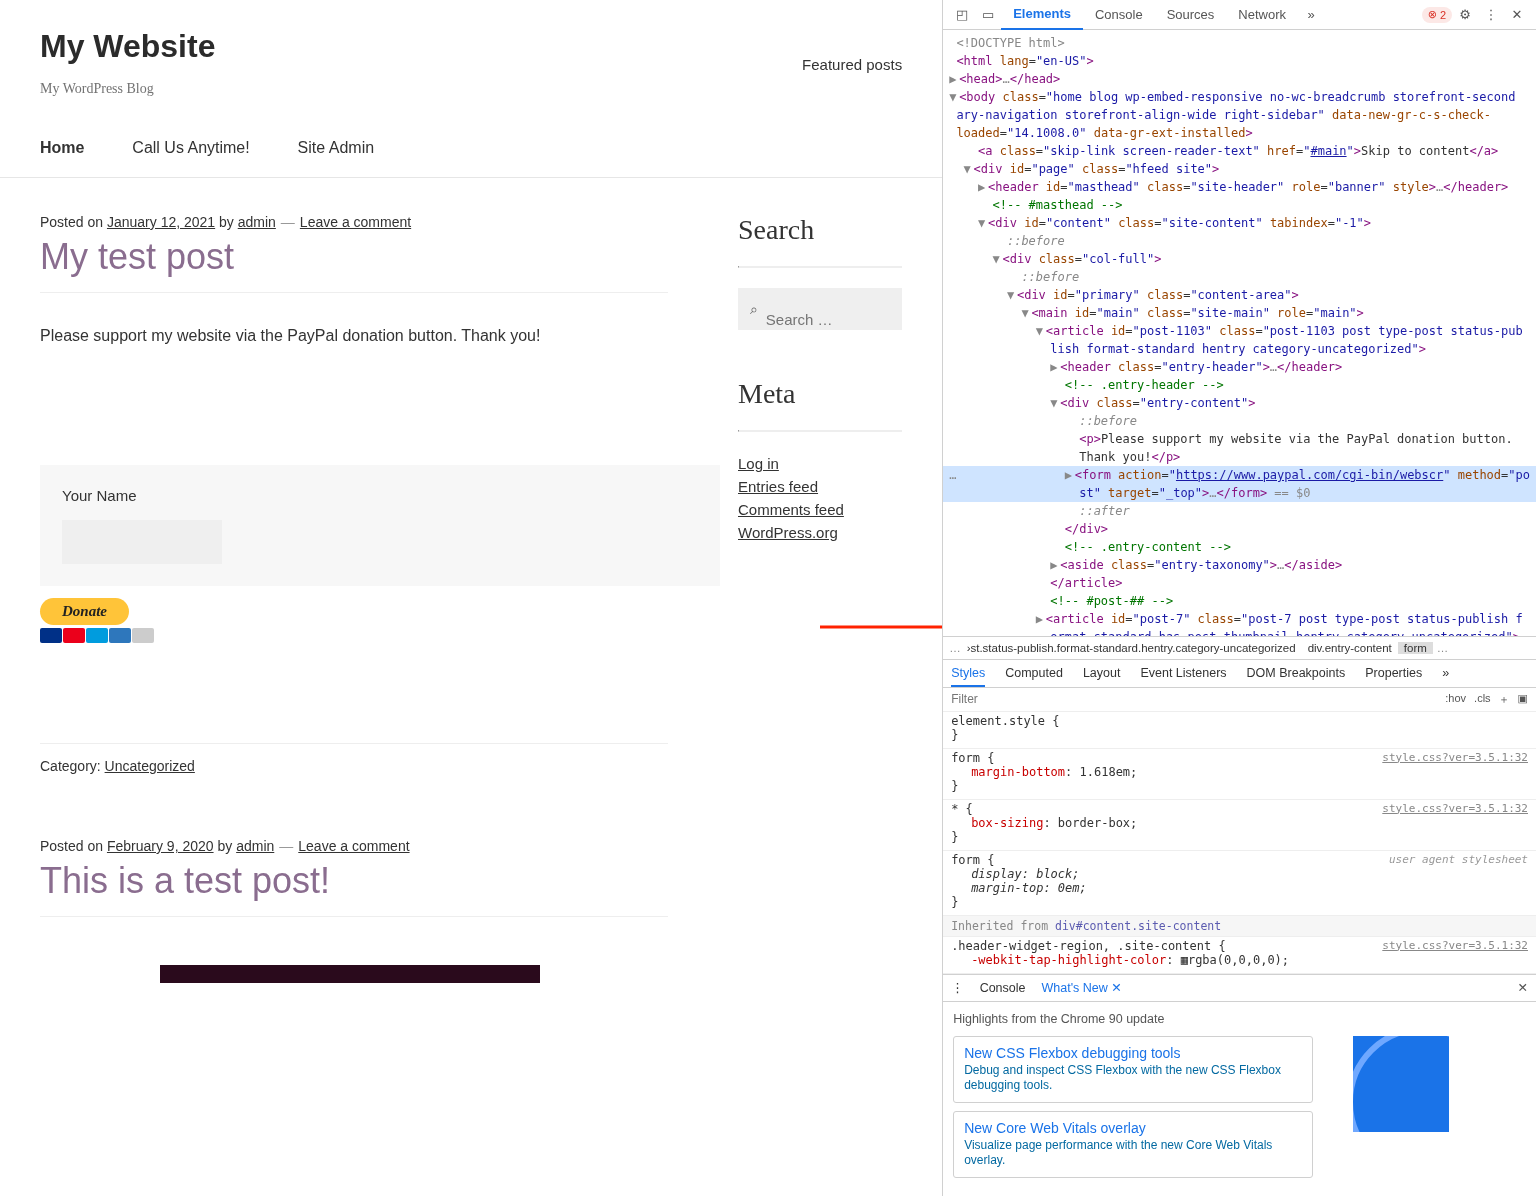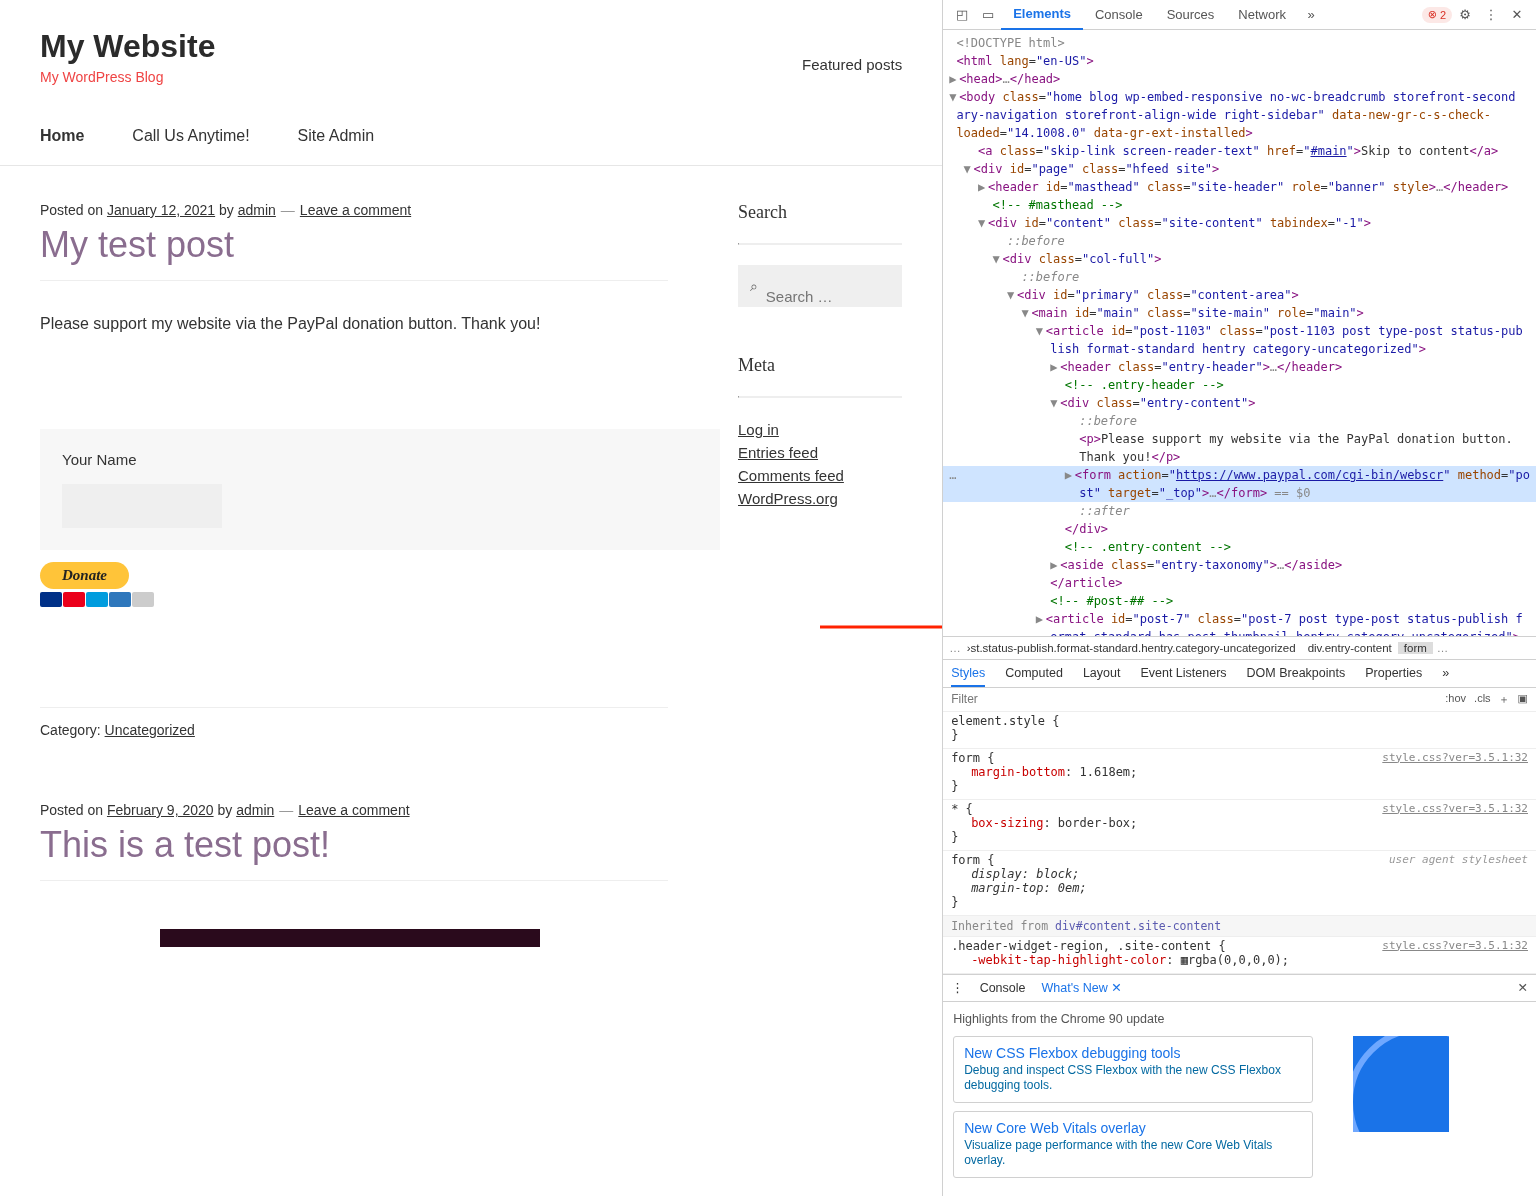--- a/index.html
+++ b/index.html
@@ -4,45 +4,45 @@
 <style>
 * { box-sizing: border-box; margin: 0; padding: 0; }
 body { font-family: -apple-system, "Helvetica Neue", Arial, sans-serif; background: #fff; color: #333; font-size: 14px; }
 .container { display: flex; width: 1536px; height: 1196px; }
 .page { width: 1008px; overflow: hidden; position: relative; }
 .devtools { flex: 1; border-left: 1px solid #d0d0d0; display: flex; flex-direction: column; background: #fff; }
 
 
 .site-header { padding: 28px 40px 0 40px; }
 .site-title { font-size: 32px; font-weight: 700; color: #2b2b2b; }
-.tagline { font-size: 14px; color: #ef4444; margin-top: 4px; }
+.tagline { font-size: 14px; color: #737373; margin-top: 16px; font-family: Liberation Serif, serif; }
 .featured { position: absolute; right: 40px; top: 56px; font-size: 15px; color: #333; }
 .nav { padding: 24px 40px 20px 40px; border-bottom: 1px solid #e6e6e6; margin-top: 18px; }
 .nav a { text-decoration: none; color: #333; font-size: 16px; margin-right: 44px; }
 .nav a.active { font-weight: 600; }
 .main-wrap { display: flex; padding: 36px 40px; }
 .col-main { width: 688px; padding-right: 60px; }
 .col-side { flex: 1; padding-left: 10px; }
 .postmeta { font-size: 14px; color: #333; }
 .postmeta a { color: #333; text-decoration: underline; }
 .dash { color: #999; margin: 0 5px; }
 .post-title { font-size: 36px; font-weight: 400; color: #8a6d8f; margin: 6px 0 14px; font-family: Liberation Sans, sans-serif; }
 .hr { border: none; border-top: 1px solid #eee; margin: 14px 0 34px; }
-.post-body { font-size: 16px; color: #333; margin-bottom: 96px; }
+.post-body { font-size: 16px; color: #333; margin-bottom: 120px; }
 .form-box { background: #f7f7f7; padding: 22px; width: 680px; margin-bottom: 12px; }
 .form-label { font-size: 15px; color: #333; margin-bottom: 16px; display: block; }
 .form-input { width: 160px; height: 44px; background: #efefef; border: none; }
 .donate-btn { margin-top: 12px; }
 .donate-pill { background: #ffc439; border-radius: 18px; padding: 5px 22px; font-size: 15px; font-weight: 600; font-style: italic; display: inline-block; font-family: Georgia, serif; color: #222; }
 .cards { display: flex; gap: 1px; margin-top: 3px; }
 .card { width: 22px; height: 15px; border-radius: 2px; }
 .cat-row { font-size: 14px; color: #333; margin-top: 100px; border-top: 1px solid #eee; padding-top: 14px; }
 .cat-row a { text-decoration: underline; color: #333; }
 .post2-meta { margin-top: 64px; }
-.widget-title { font-size: 18px; font-weight: 400; color: #333; font-family: Georgia, serif; margin-bottom: 20px; }
+.widget-title { font-size: 28px; font-weight: 400; color: #333; font-family: Georgia, serif; margin-bottom: 20px; }
 .search-box { display: flex; align-items: center; background: #efefef; padding: 0 12px; height: 42px; margin-bottom: 48px; }
 .search-input { border: none; background: transparent; font-size: 15px; color: #888; width: 100%; outline: none; margin-top: 21px; }
 .meta-list { list-style: none; }
 .meta-list li { padding: 3px 0; }
 .meta-list a { color: #333; text-decoration: underline; font-size: 15px; }
 .side-hr { border-top: 1px solid #eee; margin: 8px 0 20px; }
 .arrow { position: absolute; left: 820px; top: 612px; }
 .img-bottom { width: 380px; height: 18px; background: #2a0a1c; margin-top: 48px; margin-left: 120px; }
 
 

